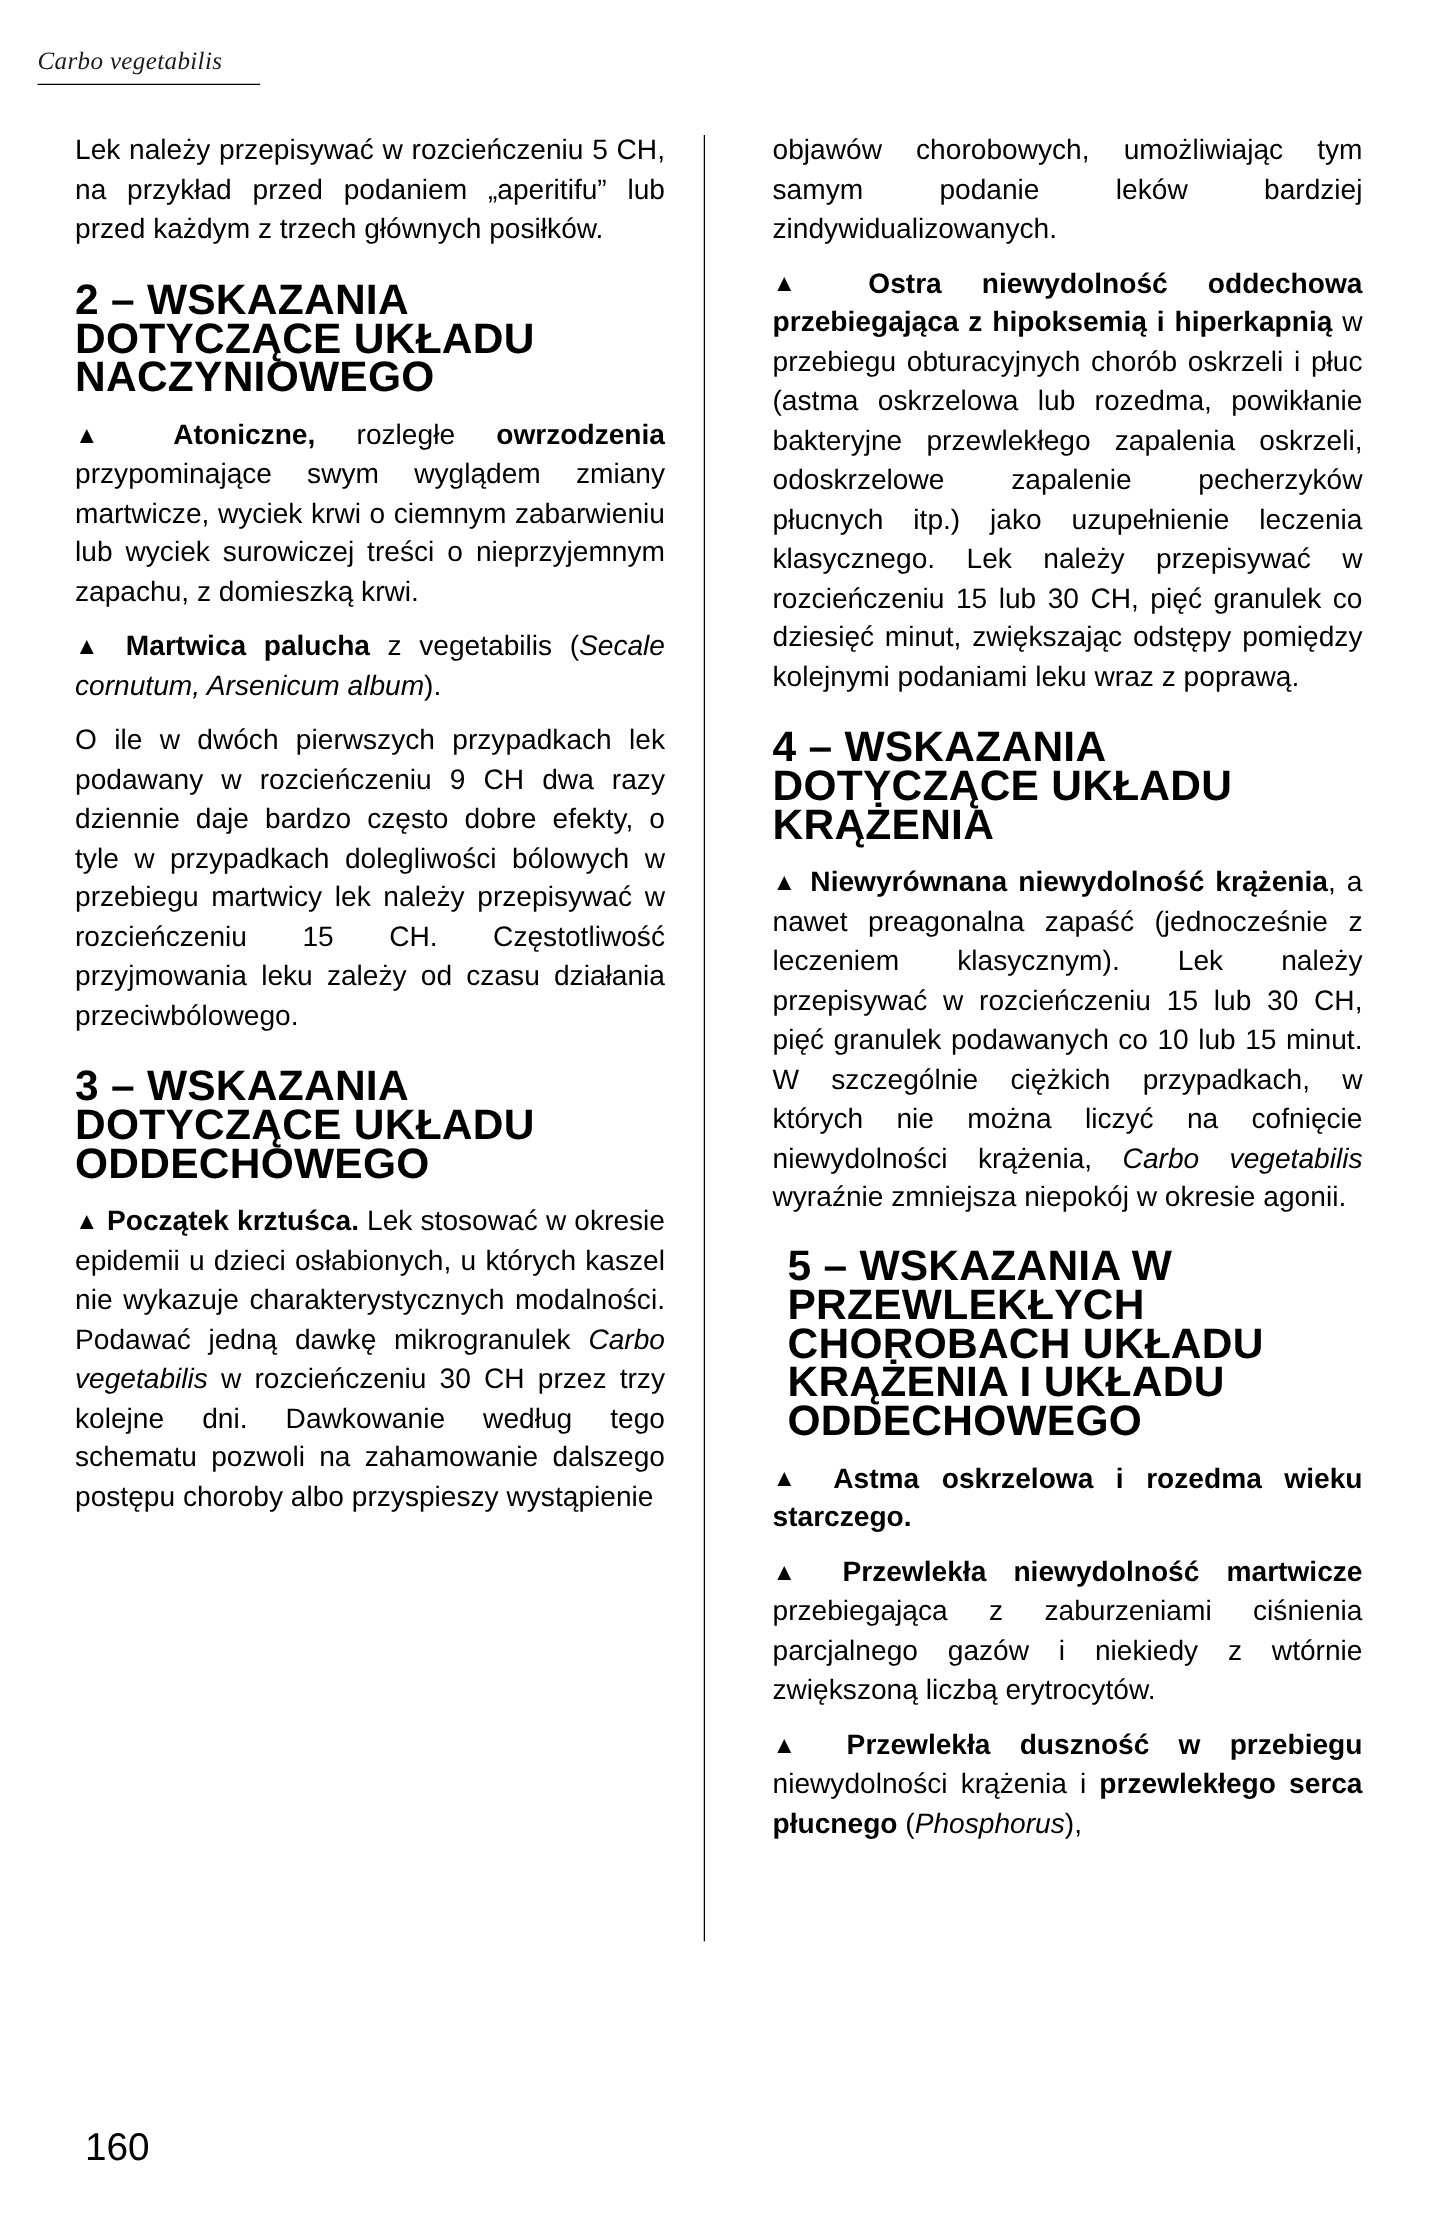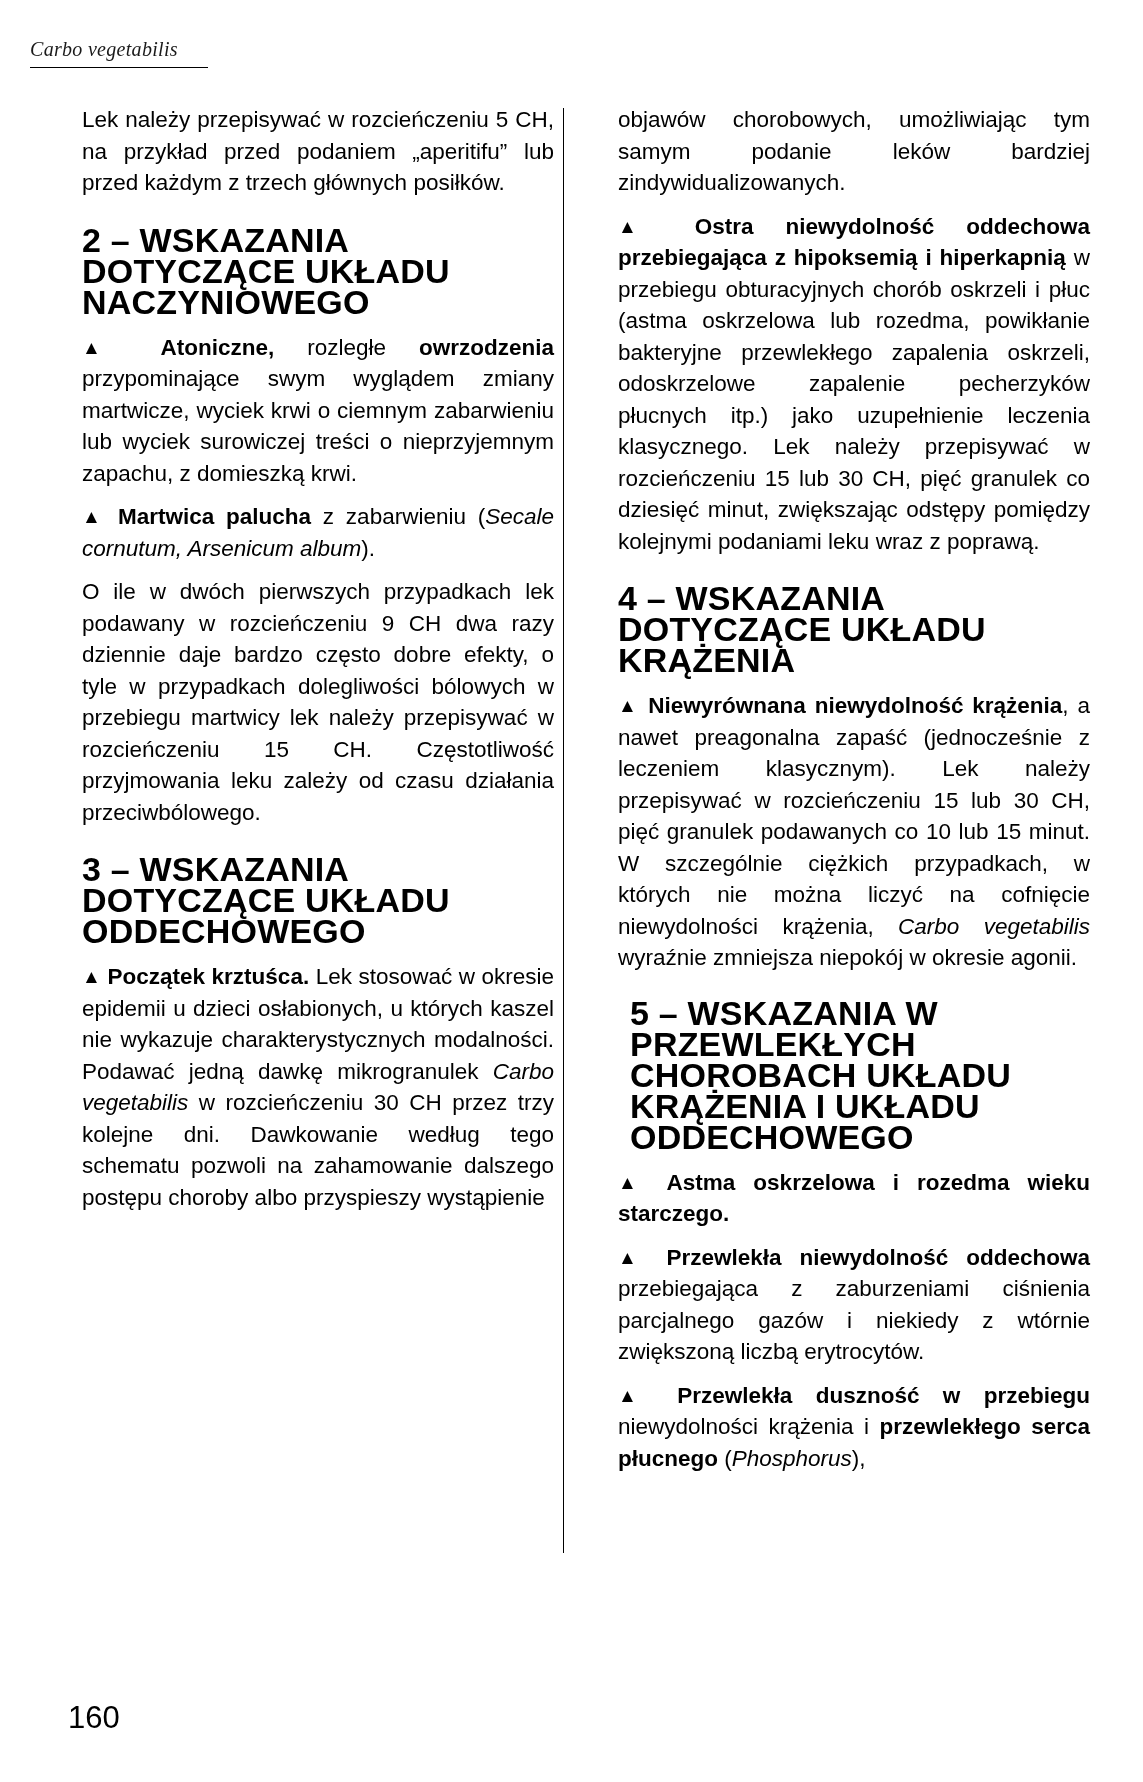--- a/index.html
+++ b/index.html
@@ -52,21 +52,21 @@
   .col {
     position: absolute;
     top: 0;
     width: 472px;
     font-size: 22.5px;
     line-height: 31.5px;
     text-align: justify;
     -webkit-hyphens: none;
     hyphens: none;
   }
-  .col-left { left: 52px; }
+  .col-left { left: 30px; }
   .col-right { left: 588px; }
   .divider {
     position: absolute;
     left: 533px;
     top: 4px;
     width: 0;
     height: 1445px;
     border-left: 1.5px solid #000;
   }
   p {
@@ -115,21 +115,21 @@
 
     <div class="col col-left">
 
       <p class="first"><span>Lek należy przepisywać w rozcieńczeniu 5 CH, na przykład przed podaniem „aperitifu” lub przed każdym z trzech głównych posiłków.</span></p>
 
       <h2><span>2 – WSKAZANIA DOTYCZĄCE UKŁADU NACZYNIOWEGO</span></h2>
 
 
       <p class="para"><span class="tri">▲</span>&nbsp;<span class="b">Atoniczne,</span><span> rozległe </span><span class="b">owrzodzenia</span><span> przypominające swym wyglądem zmiany martwicze, wyciek krwi o ciemnym zabarwieniu lub wyciek surowiczej treści o nieprzyjemnym zapachu, z domieszką krwi.</span></p>
 
-      <p class="para"><span class="tri">▲</span>&nbsp;<span class="b">Martwica palucha</span><span> z zabarwieniu (</span><span class="i">Secale cornutum, Arsenicum album</span><span>).</span></p>
+      <p class="para"><span class="tri">▲</span>&nbsp;<span class="b">Martwica palucha</span><span> z vegetabilis (</span><span class="i">Secale cornutum, Arsenicum album</span><span>).</span></p>
 
       <p class="para"><span>O ile w dwóch pierwszych przypadkach lek podawany w rozcieńczeniu 9 CH dwa razy dziennie daje bardzo często dobre efekty, o tyle w przypadkach dolegliwości bólowych w przebiegu martwicy lek należy przepisywać w rozcieńczeniu 15 CH. Częstotliwość przyjmowania leku zależy od czasu działania przeciwbólowego.</span></p>
 
       <h2><span>3 – WSKAZANIA DOTYCZĄCE UKŁADU ODDECHOWEGO</span></h2>
 
 
       <p class="para"><span class="tri">▲</span>&nbsp;<span class="b">Początek krztuśca.</span><span> Lek stosować w okresie epidemii u dzieci osłabionych, u których kaszel nie wykazuje charakterystycznych modalności. Podawać jedną dawkę mikrogranulek </span><span class="i">Carbo vegetabilis</span><span> w rozcieńczeniu 30 CH przez trzy kolejne dni. Dawkowanie według tego schematu pozwoli na zahamowanie dalszego postępu choroby albo przyspieszy wystąpienie</span></p>
 
     </div>
 
@@ -140,21 +140,21 @@
       <p class="para"><span class="tri">▲</span>&nbsp;<span class="b">Ostra niewydolność oddechowa przebiegająca z hipoksemią i hiperkapnią</span><span> w przebiegu obturacyjnych chorób oskrzeli i płuc (astma oskrzelowa lub rozedma, powikłanie bakteryjne przewlekłego zapalenia oskrzeli, odoskrzelowe zapalenie pecherzyków płucnych itp.) jako uzupełnienie leczenia klasycznego. Lek należy przepisywać w rozcieńczeniu 15 lub 30 CH, pięć granulek co dziesięć minut, zwiększając odstępy pomiędzy kolejnymi podaniami leku wraz z poprawą.</span></p>
 
       <h2><span>4 – WSKAZANIA DOTYCZĄCE UKŁADU KRĄŻENIA</span></h2>
 
       <p class="para"><span class="tri">▲</span>&nbsp;<span class="b">Niewyrównana niewydolność krążenia</span><span>, a nawet preagonalna zapaść (jednocześnie z leczeniem klasycznym). Lek należy przepisywać w rozcieńczeniu 15 lub 30 CH, pięć granulek podawanych co 10 lub 15 minut. W szczególnie ciężkich przypadkach, w których nie można liczyć na cofnięcie niewydolności krążenia, </span><span class="i">Carbo vegetabilis</span><span> wyraźnie zmniejsza niepokój w okresie agonii.</span></p>
 
       <h2 class="tight"><span>5 – WSKAZANIA W PRZEWLEKŁYCH CHOROBACH UKŁADU KRĄŻENIA I UKŁADU ODDECHOWEGO</span></h2>
 
       <p class="para"><span class="tri">▲</span>&nbsp;<span class="b">Astma oskrzelowa i rozedma wieku starczego.</span></p>
 
-      <p class="para"><span class="tri">▲</span>&nbsp;<span class="b">Przewlekła niewydolność oddechowa</span><span> przebiegająca z zaburzeniami ciśnienia parcjalnego gazów i niekiedy z wtórnie zwiększoną liczbą erytrocytów.</span></p>
+      <p class="para"><span class="tri">▲</span>&nbsp;<span class="b">Przewlekła niewydolność martwicze</span><span> przebiegająca z zaburzeniami ciśnienia parcjalnego gazów i niekiedy z wtórnie zwiększoną liczbą erytrocytów.</span></p>
 
       <p class="para"><span class="tri">▲</span>&nbsp;<span class="b">Przewlekła duszność w przebiegu</span><span> niewydolności krążenia i </span><span class="b">przewlekłego serca płucnego</span><span> (</span><span class="i">Phosphorus</span><span>),</span></p>
 
     </div>
 
   </div>
 
   <div class="folio">160</div>
 
 </div>

